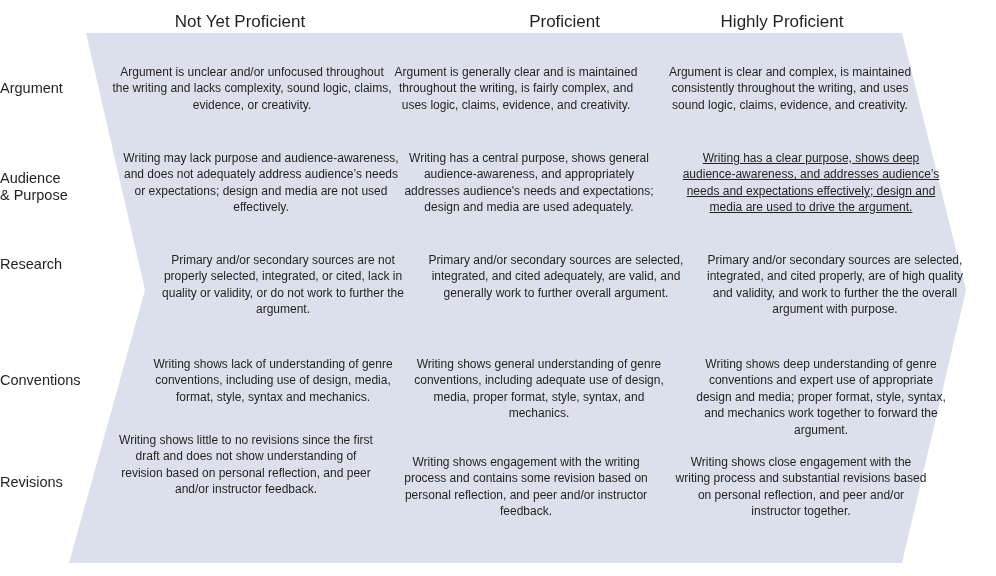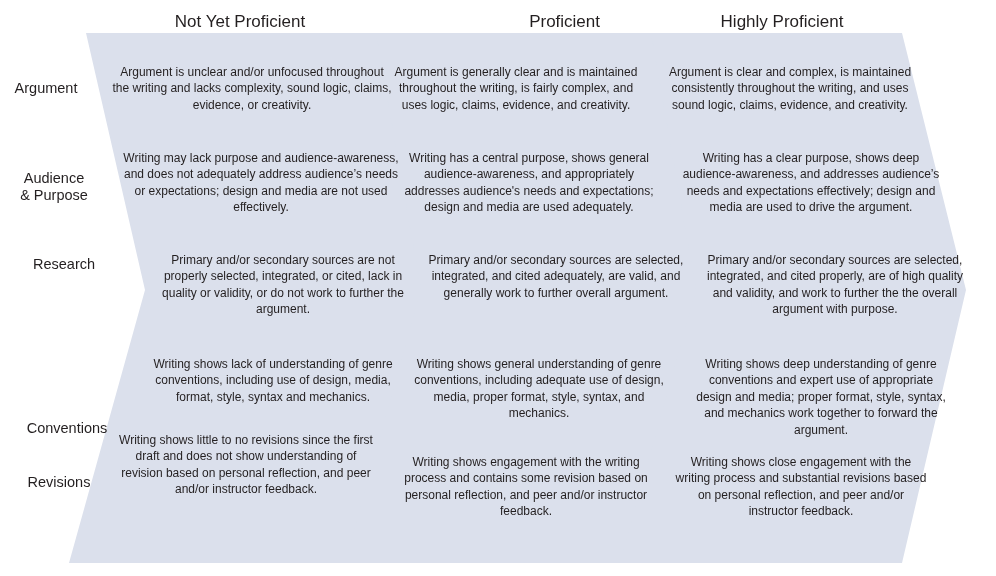--- a/index.html
+++ b/index.html
@@ -25,21 +25,21 @@
     white-space:nowrap;
   }
   #hdr0{left:120px;top:12px;width:240px;}
   #hdr1{left:400px;top:12px;width:200px;text-align:right;}
   #hdr2{left:672px;top:12px;width:220px;text-align:center;}
 
   
   .row-label{
     position:absolute;
     right:auto;
-    text-align:center;
+    text-align:left;
     font-size:14.5px;
     line-height:17px;
     color:#231f20;
   }
   .row-label-inner{display:block;}
 
   
   .cell{
     position:absolute;
     text-align:center;
@@ -73,21 +73,21 @@
 
   <div class="row-label" style="left:0px;top:170px;width:108px;">
     <span class="row-label-inner">Audience</span>
     <span class="row-label-inner">&amp; Purpose</span>
   </div>
 
   <div class="row-label" style="left:0px;top:256px;width:128px;">
     <span class="row-label-inner">Research</span>
   </div>
 
-  <div class="row-label" style="left:0px;top:372px;width:134px;margin-top:48px;">
+  <div class="row-label" style="left:0px;top:372px;width:134px;">
     <span class="row-label-inner">Conventions</span>
   </div>
 
   <div class="row-label" style="left:0px;top:474px;width:118px;">
     <span class="row-label-inner">Revisions</span>
   </div>
 
   <div class="cell" style="left:112px;top:64px;width:280px;">
     <p>Argument is unclear and/or unfocused throughout the writing and lacks complexity, sound logic, claims, evidence, or creativity.</p>
   </div>
@@ -97,21 +97,21 @@
   <div class="cell" style="left:662px;top:64px;width:256px;">
     <p>Argument is clear and complex, is maintained consistently throughout the writing, and uses sound logic, claims, evidence, and creativity.</p>
   </div>
 
   <div class="cell" style="left:122px;top:150px;width:278px;">
     <p>Writing may lack purpose and audience-awareness, and does not adequately address audience’s needs or expectations; design and media are not used effectively.</p>
   </div>
   <div class="cell" style="left:396px;top:150px;width:266px;">
     <p>Writing has a central purpose, shows general audience-awareness, and appropriately addresses audience's needs and expectations; design and media are used adequately.</p>
   </div>
-  <div class="cell" style="left:680px;top:150px;width:262px;">
+  <div class="cell" style="left:680px;top:150px;width:262px;text-decoration:underline;">
     <p>Writing has a clear purpose, shows deep audience-awareness, and addresses audience’s needs and expectations effectively; design and media are used to drive the argument.</p>
   </div>
 
   <div class="cell" style="left:150px;top:252px;width:266px;">
     <p>Primary and/or secondary sources are not properly selected, integrated, or cited, lack in quality or validity, or do not work to further the argument.</p>
   </div>
   <div class="cell" style="left:424px;top:252px;width:264px;">
     <p>Primary and/or secondary sources are selected, integrated, and cited adequately, are valid, and generally work to further overall argument.</p>
   </div>
   <div class="cell" style="left:702px;top:252px;width:266px;">
@@ -128,16 +128,16 @@
     <p>Writing shows general understanding of genre conventions, including adequate use of design, media, proper format, style, syntax, and mechanics.</p>
   </div>
 
   <div class="cell" style="left:118px;top:432px;width:256px;">
     <p>Writing shows little to no revisions since the first draft and does not show understanding of revision based on personal reflection, and peer and/or instructor feedback.</p>
   </div>
   <div class="cell" style="left:396px;top:454px;width:260px;">
     <p>Writing shows engagement with the writing process and contains some revision based on personal reflection, and peer and/or instructor feedback.</p>
   </div>
   <div class="cell" style="left:672px;top:454px;width:258px;">
-    <p>Writing shows close engagement with the writing process and substantial revisions based on personal reflection, and peer and/or instructor feedback.</p>
+    <p>Writing shows close engagement with the writing process and substantial revisions based on personal reflection, and peer and/or instructor together.</p>
   </div>
 
 </div>
 
 </body></html>

